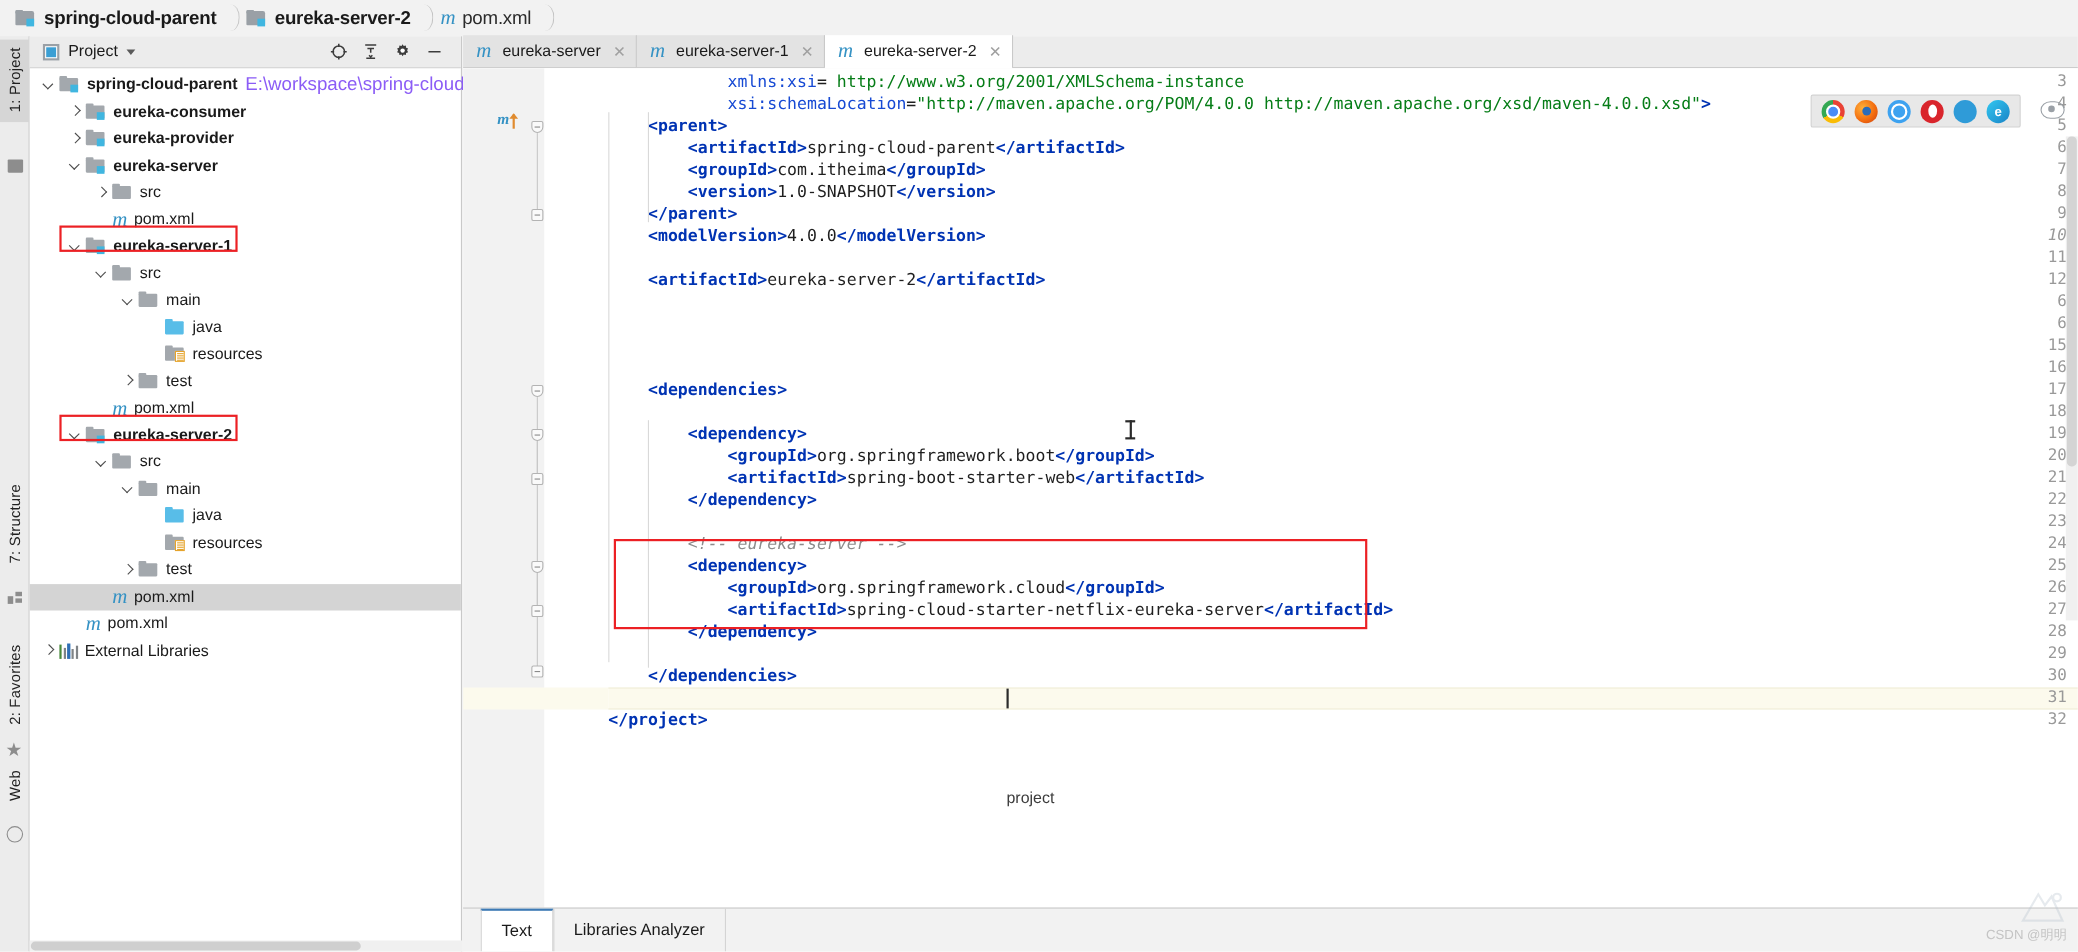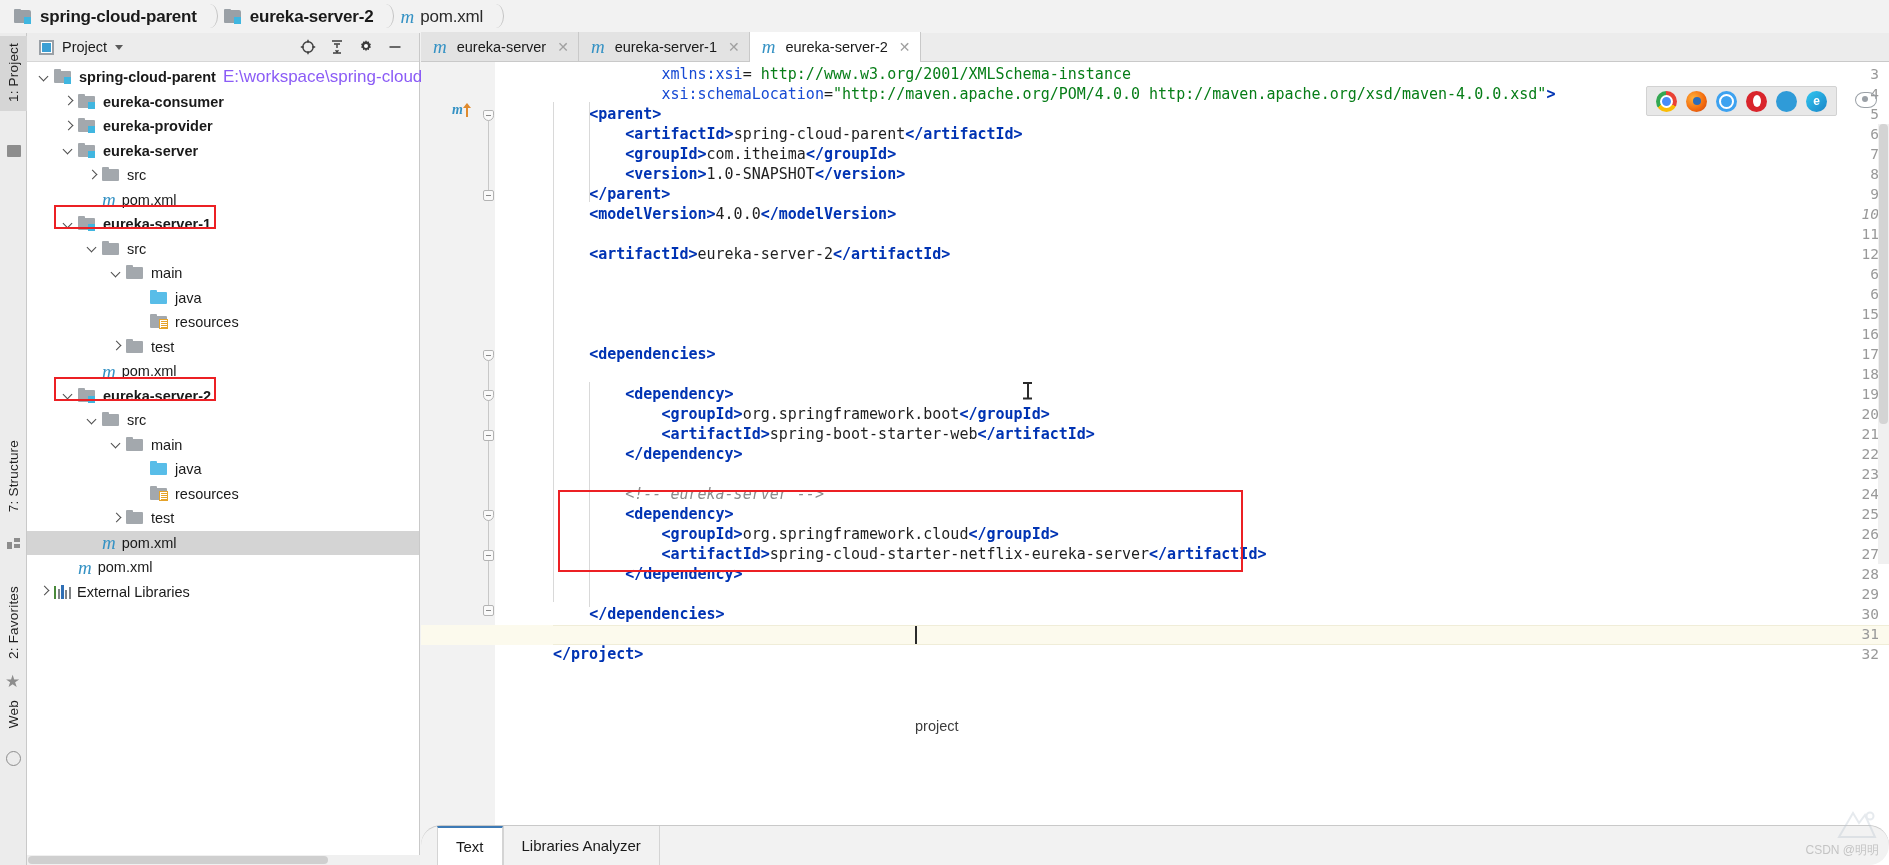--- a/index.html
+++ b/index.html
@@ -283,21 +283,21 @@
   .vscroll {
     position: absolute; right: 0; top: 62px; width: 11px; height: 440px;
     background: #f0f0f0;
   }
   .vscroll i { position: absolute; left: 1px; top: 0; width: 9px; height: 300px; background: #d4d4d4; border-radius: 4px; }
 
   
   .bottombar {
     position: absolute; left: 421px; bottom: 0; width: 1468px; height: 40px;
     background: #f2f2f2; border-top: 1px solid #c9c9c9;
-    display: flex; align-items: center; padding-left: 16px; gap: 0; border-radius: 20px;
+    display: flex; align-items: center; padding-left: 16px; gap: 0;
   }
   .btab {
     height: 39px; display: flex; align-items: center; padding: 0 18px;
     font-size: 15px; color: #1a1a1a; border-right: 1px solid #d4d4d4;
     border-left: 1px solid #d4d4d4;
   }
   .btab.active { background: #ffffff; border-top: 2px solid #3d7ab5; margin-top: -1px; }
 
   .hscroll-proj {
     position: absolute; left: 27px; bottom: 0; width: 393px; height: 10px; background: #f0f0f0;

